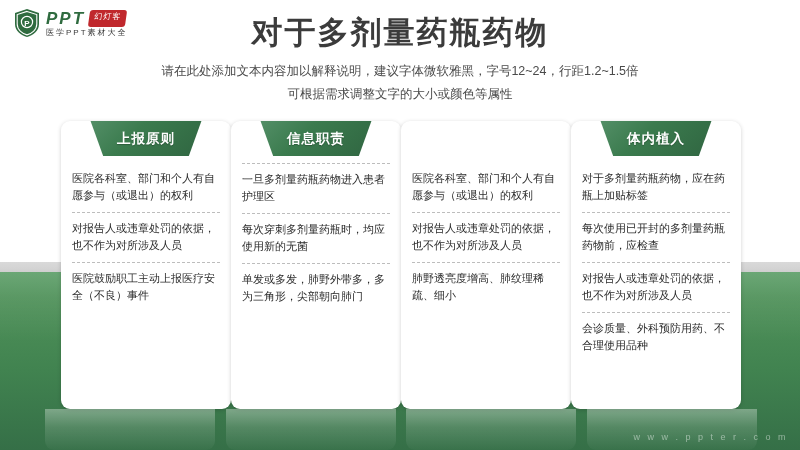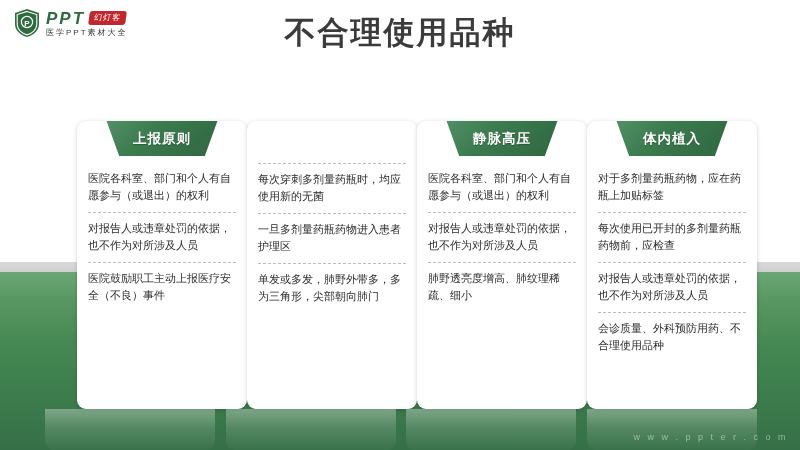--- a/index.html
+++ b/index.html
@@ -58,21 +58,20 @@
   }
   .logo-shield svg { display: block; }
   .logo-text {
     margin-left: 6px;
     display: flex;
     flex-direction: column;
     justify-content: center;
   }
   .logo-row1 {
     display: flex;
-    align-items: center;
   }
   .logo-ppt {
     font-size: 17px;
     font-weight: bold;
     font-style: italic;
     color: #2f6b3f;
     letter-spacing: 2px;
     line-height: 1;
   }
   .logo-badge {
@@ -119,21 +118,21 @@
   }
   .subtitle div { white-space: nowrap; }
 
   
   .cards {
     position: absolute;
     left: 45px; top: 121px;
     width: 712px;
     height: 288px;
     display: flex;
-    justify-content: flex-end;
+    justify-content: center;
   }
   .card {
     position: relative;
     width: 170px;
     height: 288px;
     background: #ffffff;
     border-radius: 9px;
     box-shadow: 0 1px 4px rgba(0,0,0,0.18);
     box-sizing: border-box;
   }
@@ -225,48 +224,52 @@
     </div>
     <div class="logo-text">
       <div class="logo-row1">
         <span class="logo-ppt">PPT</span>
         <span class="logo-badge">幻灯客</span>
       </div>
       <div class="logo-sub">医学PPT素材大全</div>
     </div>
   </div>
 
-  <div class="title">不合理使用品种</div>
-
+  <div class="title">对于多剂量药瓶药物</div>
+
+  <div class="subtitle">
+    <div>请在此处添加文本内容加以解释说明，建议字体微软雅黑，字号12~24，行距1.2~1.5倍</div>
+    <div>可根据需求调整文字的大小或颜色等属性</div>
+  </div>
 
   <div class="cards">
 
     <div class="card">
       <div class="card-banner">
         <span class="card-banner-label">上报原则</span>
       </div>
       <div class="card-body">
         <div class="card-item">医院各科室、部门和个人有自愿参与（或退出）的权利</div>
         <div class="card-item divided">对报告人或违章处罚的依据，也不作为对所涉及人员</div>
         <div class="card-item divided">医院鼓励职工主动上报医疗安全（不良）事件</div>
       </div>
     </div>
 
     <div class="card">
-      <div class="card-body">
+      <div class="card-banner">
+        <span class="card-banner-label">信息职责</span>
+      </div>
+      <div class="card-body">
+        <div class="card-item divided">一旦多剂量药瓶药物进入患者护理区</div>
         <div class="card-item divided">每次穿刺多剂量药瓶时，均应使用新的无菌</div>
-        <div class="card-item divided">一旦多剂量药瓶药物进入患者护理区</div>
         <div class="card-item divided">单发或多发，肺野外带多，多为三角形，尖部朝向肺门</div>
       </div>
     </div>
 
     <div class="card">
-      <div class="card-banner">
-        <span class="card-banner-label">静脉高压</span>
-      </div>
       <div class="card-body">
         <div class="card-item">医院各科室、部门和个人有自愿参与（或退出）的权利</div>
         <div class="card-item divided">对报告人或违章处罚的依据，也不作为对所涉及人员</div>
         <div class="card-item divided">肺野透亮度增高、肺纹理稀疏、细小</div>
       </div>
     </div>
 
     <div class="card">
       <div class="card-banner">
         <span class="card-banner-label">体内植入</span>

